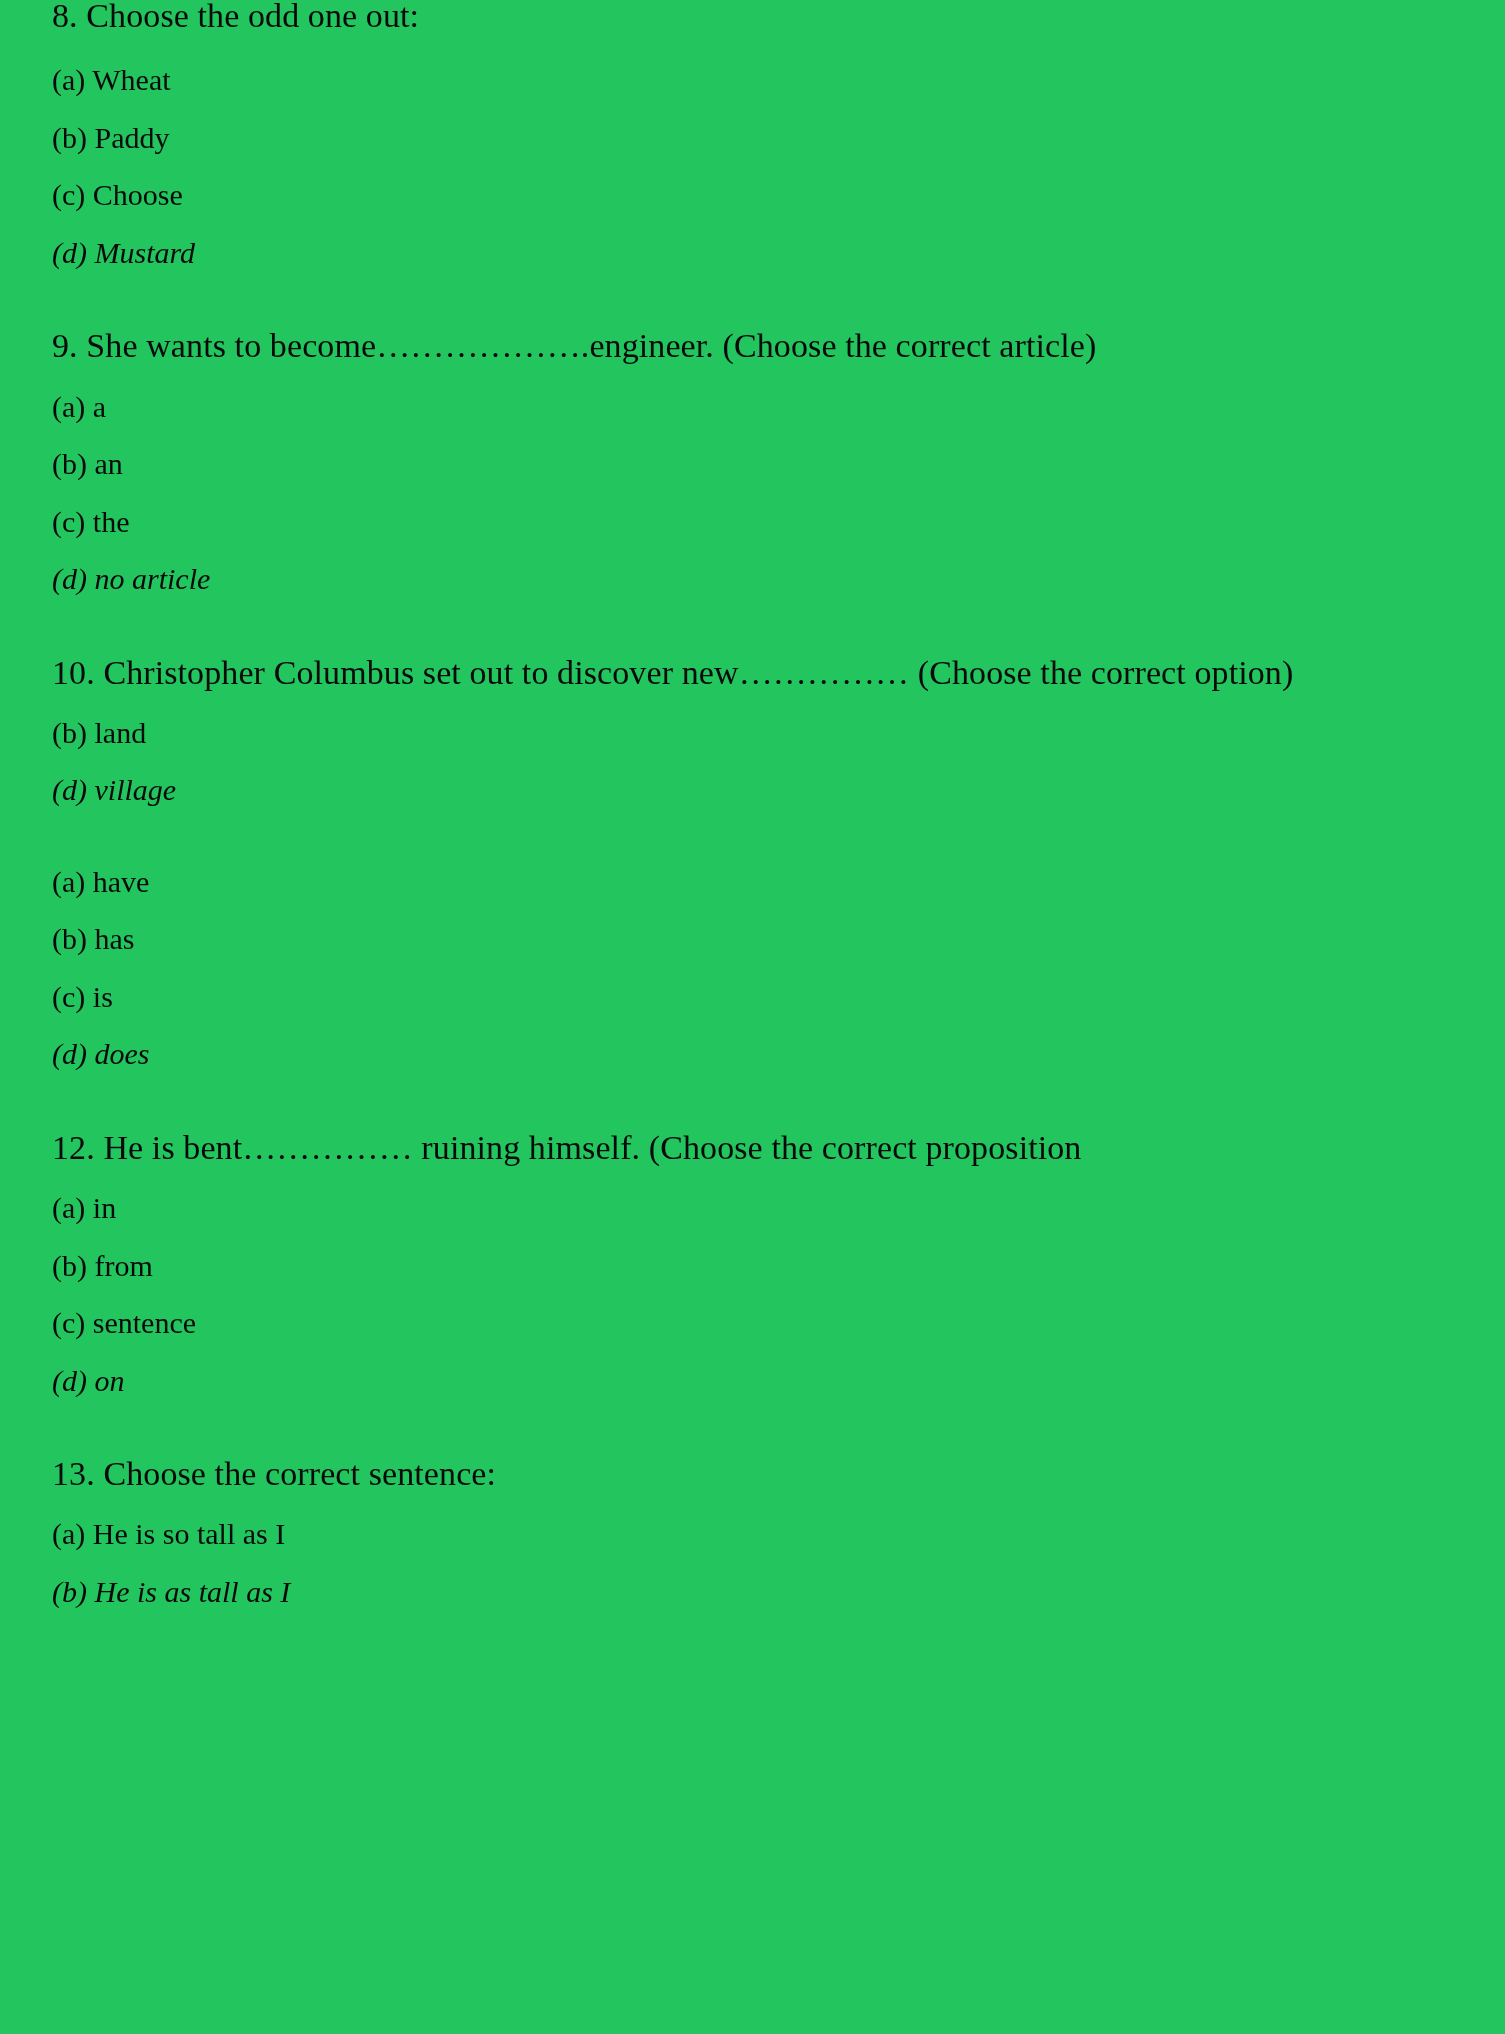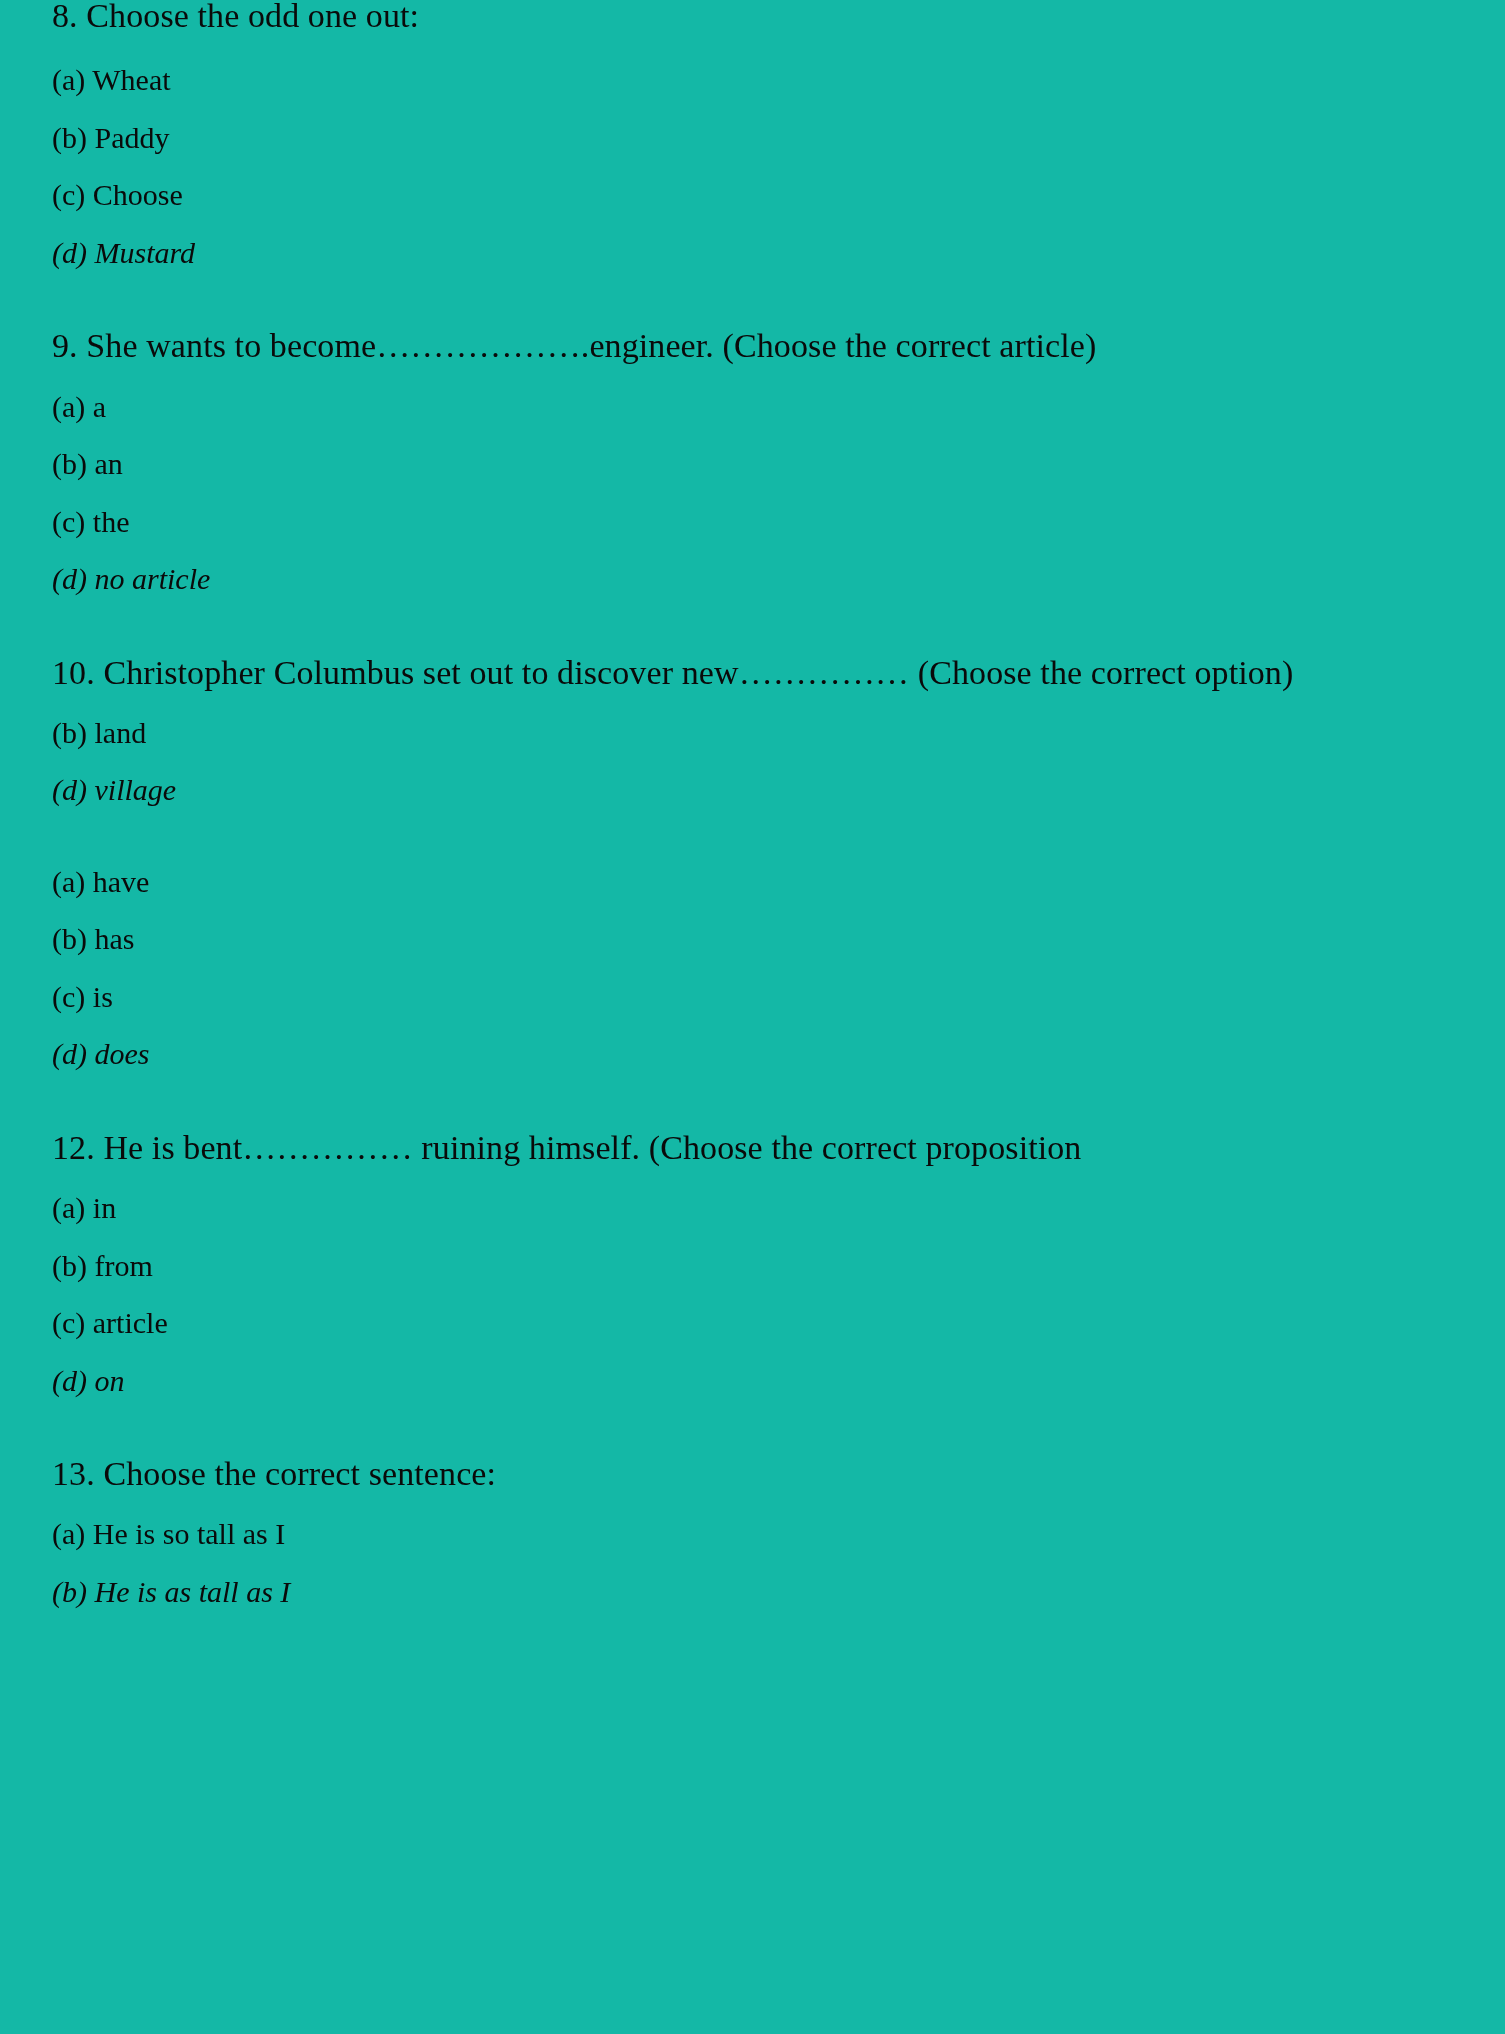--- a/index.html
+++ b/index.html
@@ -4,21 +4,21 @@
 <style>
   html, body {
     margin: 0;
     padding: 0;
     background: #ffffff;
   }
   .page {
     position: relative;
     width: 1505px;
     height: 2034px;
-    background: #14b8a6;
+    background: #22c55e;
     overflow: hidden;
     font-family: "Liberation Serif", "DejaVu Serif", serif;
     color: #0a0a0a;
     box-sizing: border-box;
     padding: 0 52px 12px 52px;
   }
   .doc-body {
     padding-top: 0;
   }
   .question-block {
@@ -94,21 +94,21 @@
           <li class="q-option">(b) has</li>
           <li class="q-option">(c) is</li>
           <li class="q-option">(d) does</li>
         </ul>
       </div>
       <div class="question-block" id="block-4">
         <p class="q-stem">12. He is bent…………… ruining himself. (Choose the correct proposition</p>
         <ul class="q-options">
           <li class="q-option">(a) in</li>
           <li class="q-option">(b) from</li>
-          <li class="q-option">(c) article</li>
+          <li class="q-option">(c) sentence</li>
           <li class="q-option">(d) on</li>
         </ul>
       </div>
       <div class="question-block" id="block-5">
         <p class="q-stem">13. Choose the correct sentence:</p>
         <ul class="q-options">
           <li class="q-option">(a) He is so tall as I</li>
           <li class="q-option">(b) He is as tall as I</li>
         </ul>
       </div>

